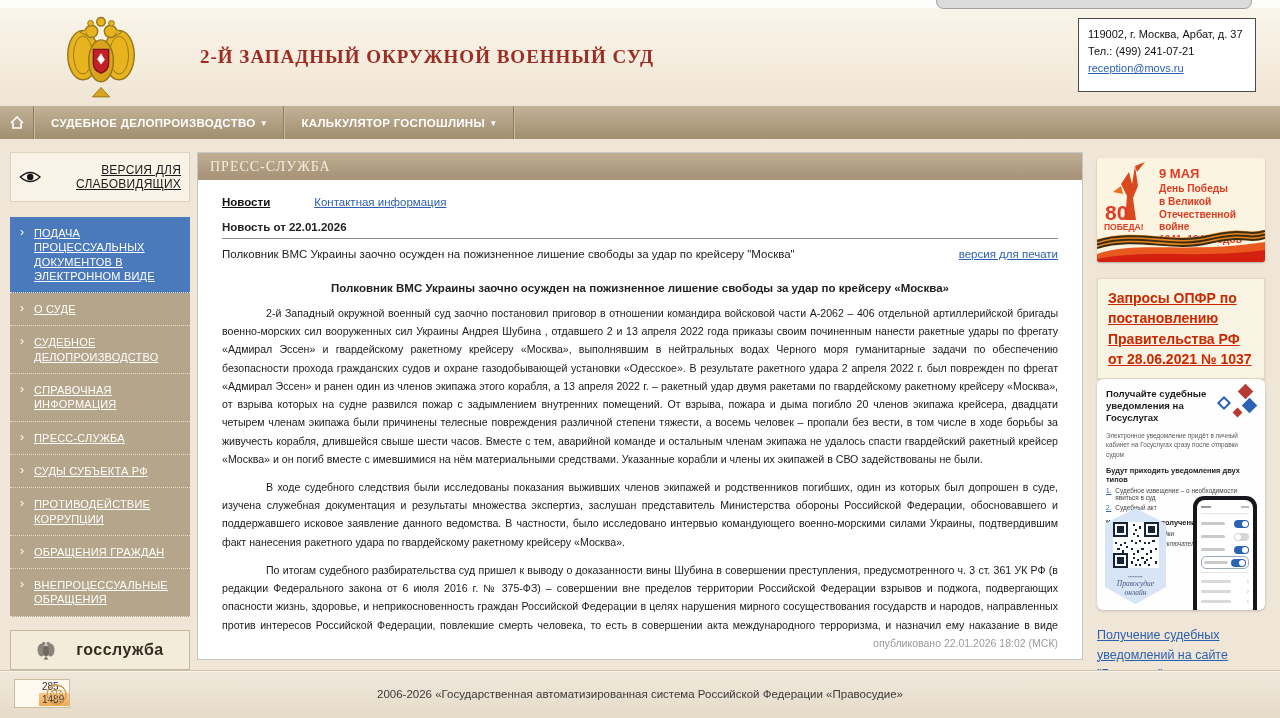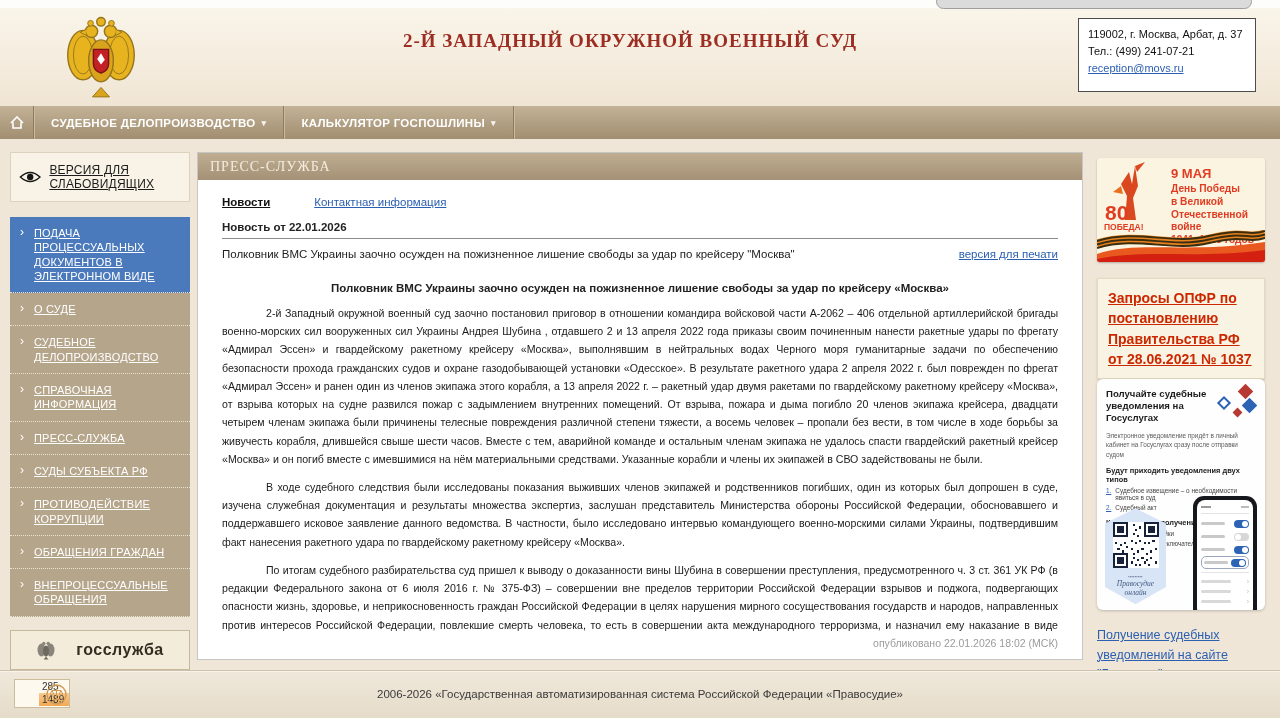--- a/index.html
+++ b/index.html
@@ -10,38 +10,38 @@
     position:relative;
     color:#222;
   }
   
   .top-strip { position:absolute; left:0; top:0; width:1280px; height:8px; background:#fdfdfc; z-index:5; }
   .top-pill { position:absolute; left:936px; top:-6px; width:316px; height:15px; background:#dbdbdb; border:1px solid #9e9e9e; border-radius:9px; z-index:6; }
   
   .header { position:absolute; left:0; top:8px; width:1280px; height:98px;
     background:linear-gradient(#faf5ea, #f0e5d4); }
   .emblem { position:absolute; left:63px; top:6px; width:76px; height:86px; }
-  .site-title { position:absolute; left:200px; right:220px; top:22px; text-align:center;
+  .site-title { position:absolute; left:200px; right:220px; top:38px; text-align:left;
     font-family:"Liberation Serif", serif; font-weight:bold; font-size:19px; letter-spacing:1px;
     color:#9c2d22; }
   .contact-box { position:absolute; right:24px; top:10px; width:178px; min-height:74px;
     background:#fff; border:1px solid #4c4c4c; padding:7px 9px; font-size:11px; line-height:1.55; color:#111; }
   .contact-box a { color:#2b5fb0; text-decoration:underline; }
   
   .navbar { position:absolute; left:0; top:106px; width:1280px; height:33px;
     background:linear-gradient(#c2b296, #a28e71); display:flex; align-items:stretch; }
   .nav-home { width:34px; display:flex; align-items:center; justify-content:center;
     border-right:1px solid #8f7c5d; box-shadow:1px 0 0 #c9bb9e; cursor:pointer; }
   .nav-item { display:flex; align-items:center; gap:6px; padding:0 17px; color:#fff;
     font-size:11.5px; font-weight:bold; letter-spacing:.3px;
     border-right:1px solid #8f7c5d; box-shadow:1px 0 0 #c9bb9e; cursor:pointer; }
   .nav-item .chev { font-size:9px; opacity:.9; }
   
   .sidebar { position:absolute; left:10px; top:152px; width:180px; }
-  .access-box { background:#f8f3e6; border:1px solid #ddd3bc; padding:10px 8px; display:flex; gap:8px; align-items:center; cursor:pointer; }
+  .access-box { background:#f8f3e6; border:1px solid #ddd3bc; padding:10px 8px; display:flex; gap:8px; align-items:center; cursor:pointer;text-align:right; }
   .access-box .label { font-size:12px; color:#1c1c1c; text-decoration:underline; letter-spacing:.2px; }
   .menu { margin-top:15px; background:#b5a58b; }
   .menu-item { position:relative; display:block; padding:9px 8px 9px 24px; color:#fff;
     font-size:11px; line-height:1.3; text-decoration:underline; letter-spacing:.2px;
     border-bottom:1px dotted #e9e1cf; cursor:pointer; }
   .menu-item .arr { position:absolute; left:10px; top:8px; text-decoration:none; font-size:12px; }
   .menu-item.active { background:#4a79bc; }
   .goss-box { margin-top:13px; background:#f3ecdb; border:1px solid #c5b89d; padding:9px 6px;
     display:flex; align-items:center; justify-content:center; gap:20px; cursor:pointer; }
   .goss-box .goss-label { font-size:16px; font-weight:bold; color:#332c20; letter-spacing:.5px; }
@@ -63,21 +63,21 @@
   .article-heading { text-align:center; font-weight:bold; font-size:11.5px; margin:22px 70px 6px; }
   .para { font-size:10.6px; line-height:1.72; text-align:justify; text-indent:44px; margin-top:10px; color:#1a1a1a; }
   .published { flex:0 0 auto; text-align:right; color:#9b9b9b; font-size:10.5px; padding:4px 24px 10px; }
   
   .rightcol { position:absolute; left:1097px; top:152px; width:168px; }
   .victory { margin-top:6px; position:relative; width:168px; height:104px; background:#fbf4e0;
     border-radius:3px; box-shadow:0 1px 2px rgba(0,0,0,.25); overflow:hidden; cursor:pointer; }
   .victory .statue { position:absolute; left:8px; top:4px; }
   .victory .badge { position:absolute; left:8px; top:44px; color:#e03c23; font-weight:bold; font-size:21px; line-height:1; }
   .victory .badge-label { position:absolute; left:7px; top:64px; color:#e03c23; font-weight:bold; font-size:8.5px; }
-  .victory .vtext { position:absolute; left:74px; top:8px; color:#e03c23; font-weight:bold; }
+  .victory .vtext { position:absolute; left:62px; top:8px; color:#e03c23; font-weight:bold; }
   .victory .v1 { font-size:13px; margin-bottom:2px; }
   .victory .vl { font-size:10.2px; line-height:1.25; }
   .victory svg.ribbon { position:absolute; left:0; bottom:0; }
   .opfr-box { margin-top:16px; background:#f9f3e3; border:1px solid #e3dac2; box-shadow:0 1px 2px rgba(0,0,0,.15);
     padding:9px 10px; cursor:pointer; }
   .opfr-box span { color:#cc2800; font-weight:bold; font-size:14px; line-height:1.45; text-decoration:underline; }
   .gu-banner { position:relative; width:168px; height:231px; background:#fefefe;
     border-radius:6px; box-shadow:0 1px 3px rgba(0,0,0,.2); padding:9px 9px 0 9px; overflow:hidden; cursor:pointer; }
   .gu-title { width:118px; font-size:9.6px; font-weight:bold; color:#1b1b1b; line-height:1.25; }
   .gu-logo { position:absolute; top:6px; right:6px; width:44px; height:36px; }

